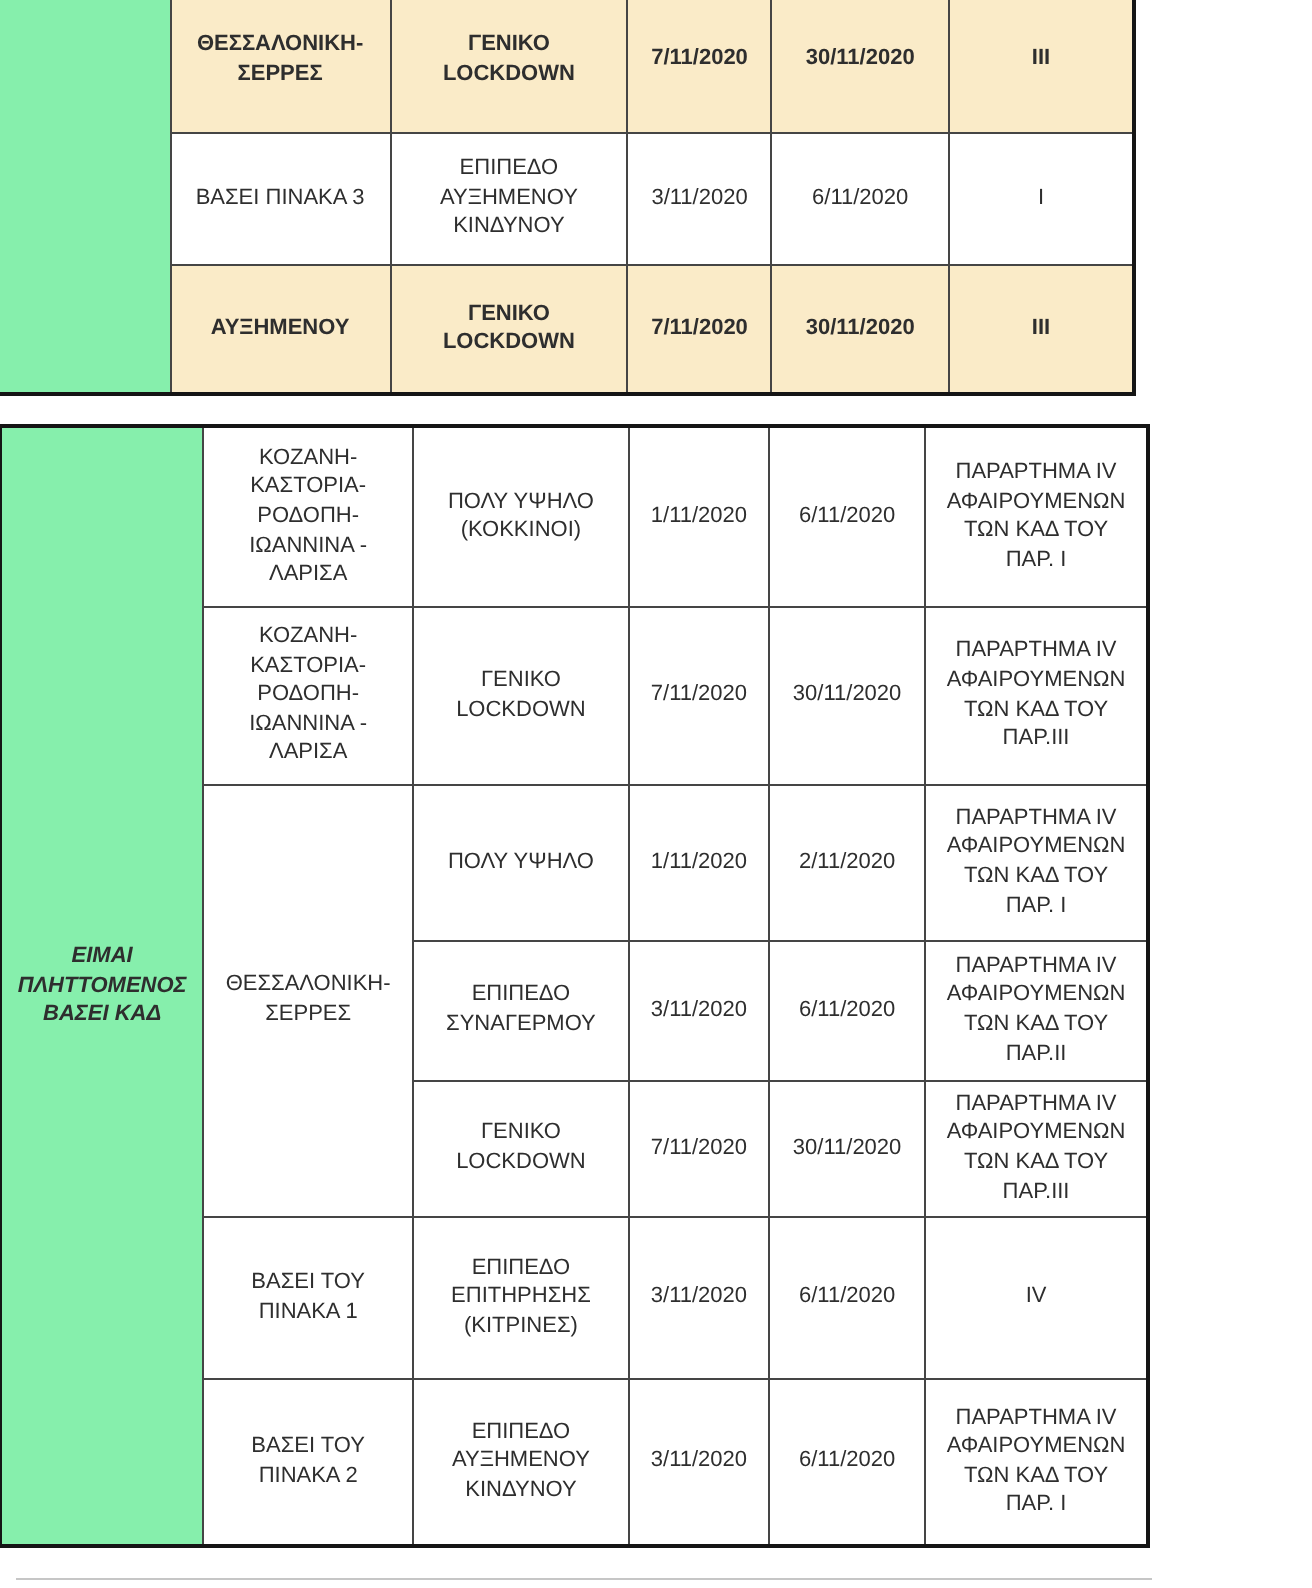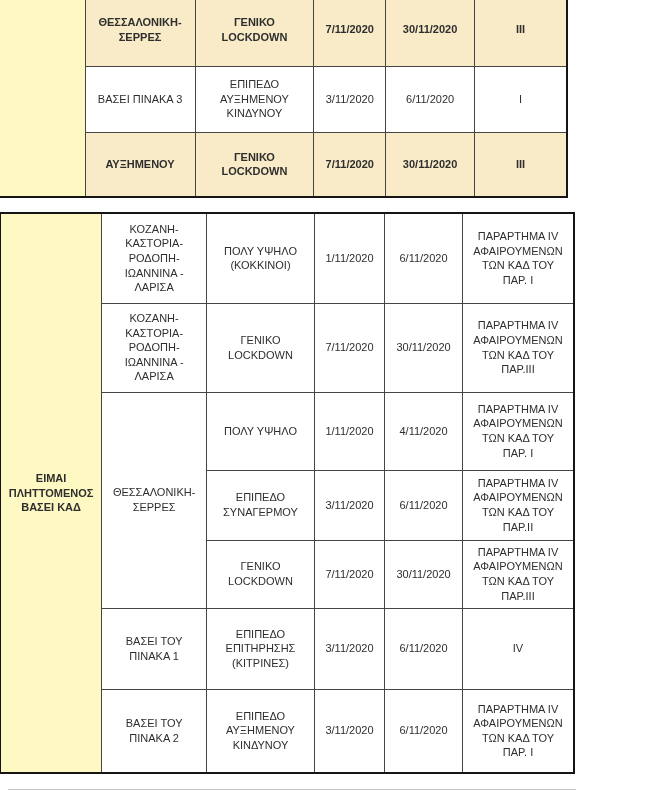--- a/index.html
+++ b/index.html
@@ -36,22 +36,23 @@
   
   table.tbl1 { left: -8px; top: -8px; }
   table.tbl2 { left: -1px; top: 212px; }
 
   td.hl {
     background: #FAEBC8;
     color: #7030A0;
     font-weight: bold;
   }
   td.cat {
-    background: #fef9c3;
+    background: #86efac;
     font-weight: bold;
+    font-style: italic;
   }
   .rule {
     position: absolute;
     top: 789px;
     left: 8px;
     right: 0;
     height: 1px;
     background: #c6c6c6;
   }
 </style>
@@ -141,21 +142,21 @@
       <td>ΠΑΡΑΡΤΗΜΑ IV
 ΑΦΑΙΡΟΥΜΕΝΩΝ
 ΤΩΝ ΚΑΔ ΤΟΥ
 ΠΑΡ.ΙΙΙ</td>
     </tr>
     <tr style="height:78px">
       <td rowspan="3">ΘΕΣΣΑΛΟΝΙΚΗ-
 ΣΕΡΡΕΣ</td>
       <td>ΠΟΛΥ ΥΨΗΛΟ</td>
       <td>1/11/2020</td>
-      <td>4/11/2020</td>
+      <td>2/11/2020</td>
       <td>ΠΑΡΑΡΤΗΜΑ IV
 ΑΦΑΙΡΟΥΜΕΝΩΝ
 ΤΩΝ ΚΑΔ ΤΟΥ
 ΠΑΡ. Ι</td>
     </tr>
     <tr style="height:70px">
       <td>ΕΠΙΠΕΔΟ
 ΣΥΝΑΓΕΡΜΟΥ</td>
       <td>3/11/2020</td>
       <td>6/11/2020</td>

